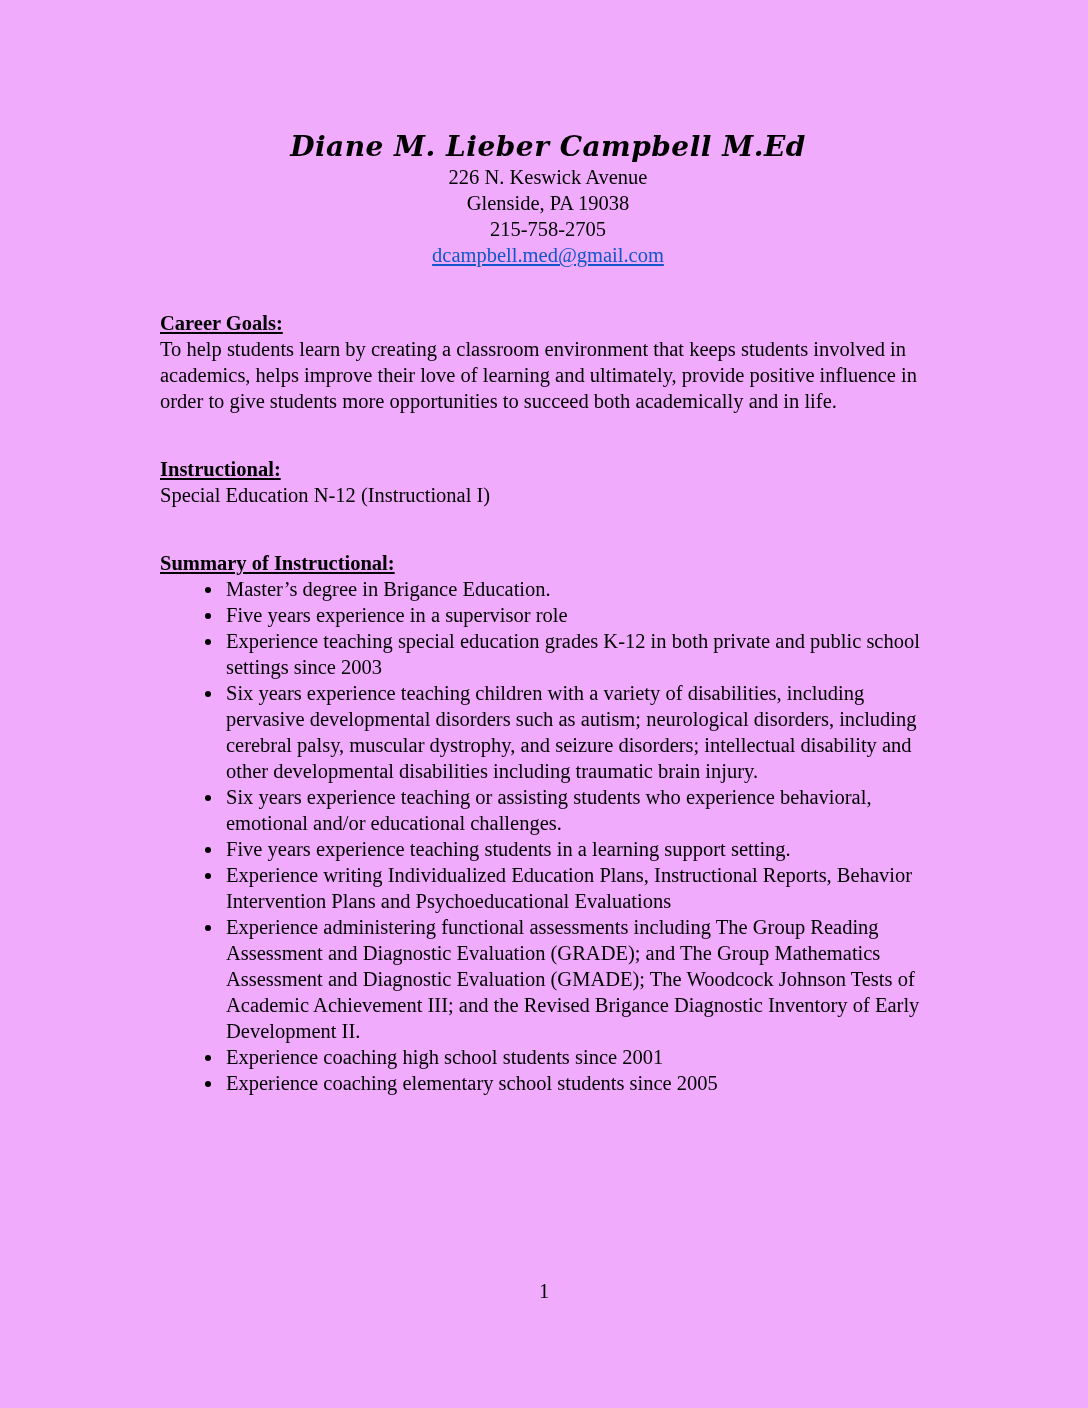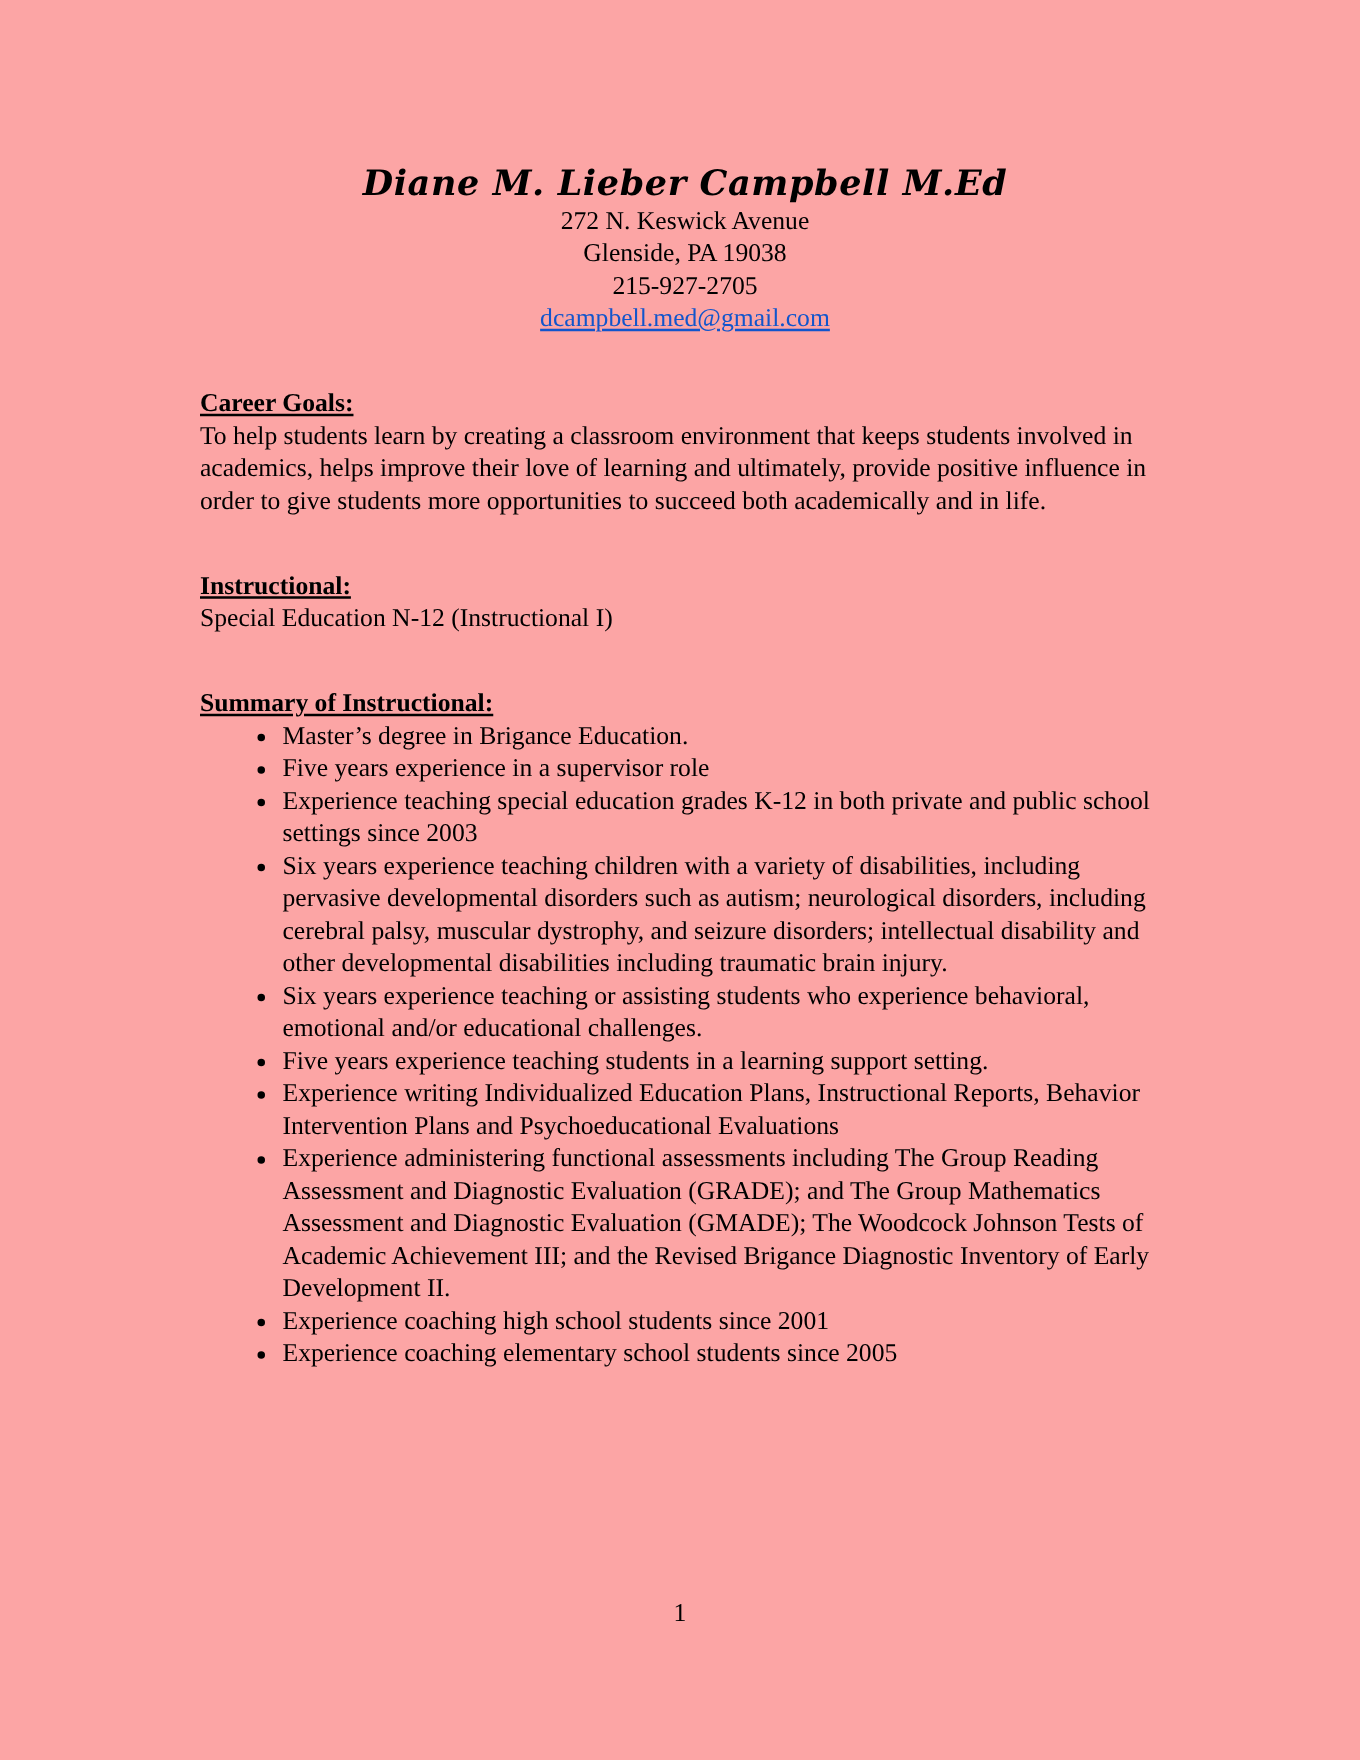--- a/index.html
+++ b/index.html
@@ -12,21 +12,21 @@
     height: 1408px;
     font-family: "Liberation Serif", serif;
     color: #000000;
     font-size: 20.5px;
     line-height: 26px;
   }
   .page {
     position: relative;
     width: 1088px;
     height: 1408px;
-    background: #fca5a5;
+    background: #f0abfc;
     overflow: hidden;
   }
   .content {
     padding: 130px 152px 0 160px;
   }
   .resume-header {
     text-align: center;
     margin-bottom: 28px;
   }
   .resume-name {
@@ -76,23 +76,23 @@
   }
 </style>
 </head>
 <body>
 
 <div class="page">
   <div class="content">
 
     <div class="resume-header">
       <div class="resume-name">Diane M. Lieber Campbell M.Ed</div>
-      <div class="header-line">272 N. Keswick Avenue</div>
+      <div class="header-line">226 N. Keswick Avenue</div>
       <div class="header-line">Glenside, PA 19038</div>
-      <div class="header-line">215-927-2705</div>
+      <div class="header-line">215-758-2705</div>
       <div class="header-line email-line"><a href="#">dcampbell.med@gmail.com</a></div>
     </div>
 
     <div class="section">
       <div class="section-heading">Career Goals:</div>
       <div class="section-body">To help students learn by creating a classroom environment that keeps students involved in academics, helps improve their love of learning and ultimately, provide positive influence in order to give students more opportunities to succeed both academically and in life.</div>
     </div>
 
     <div class="section">
       <div class="section-heading">Instructional:</div>

